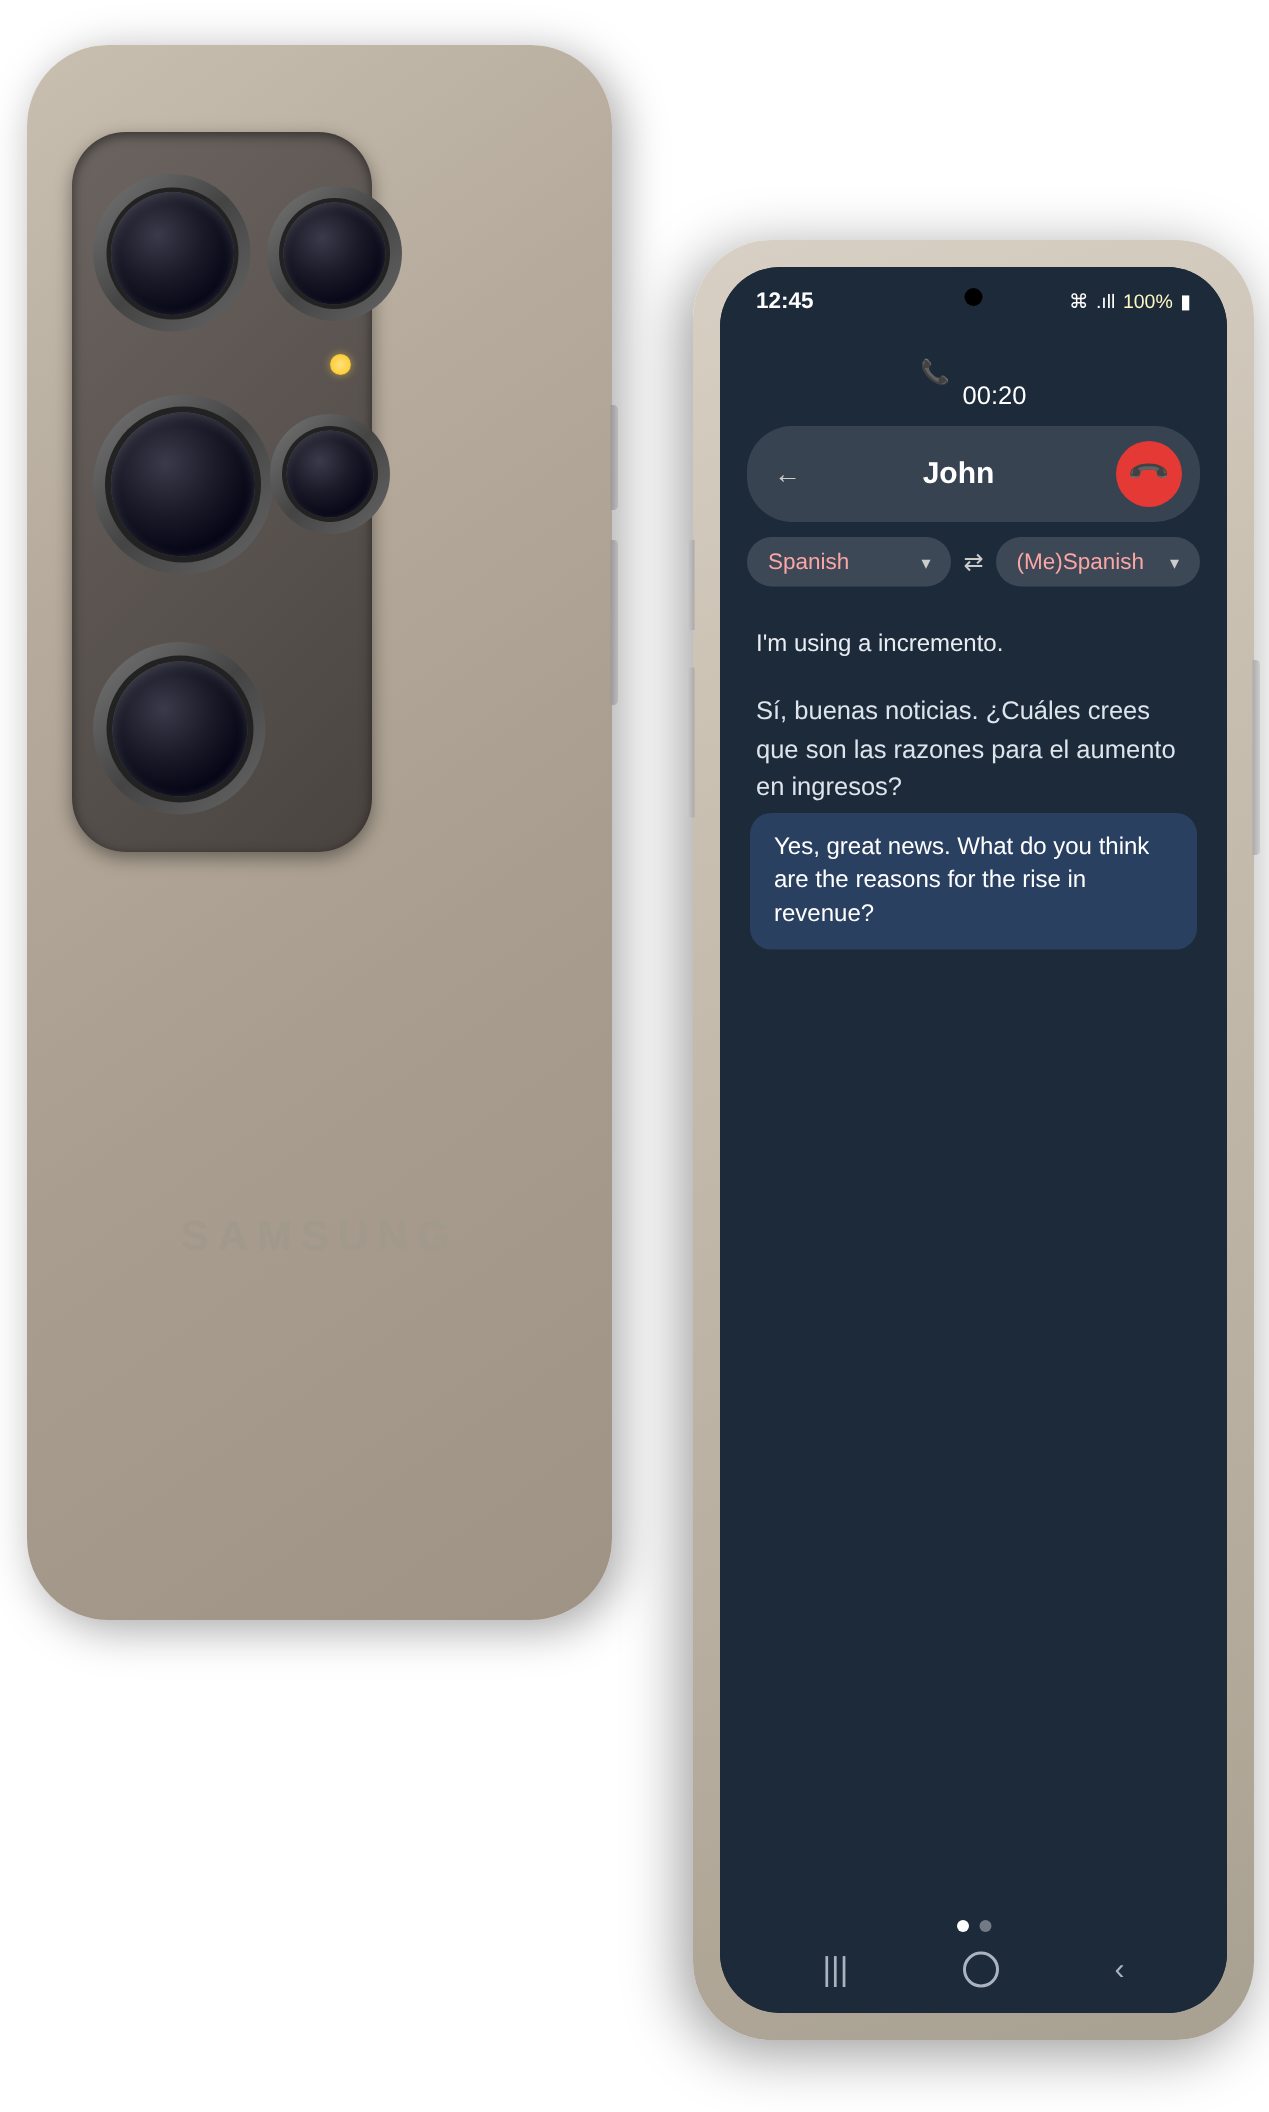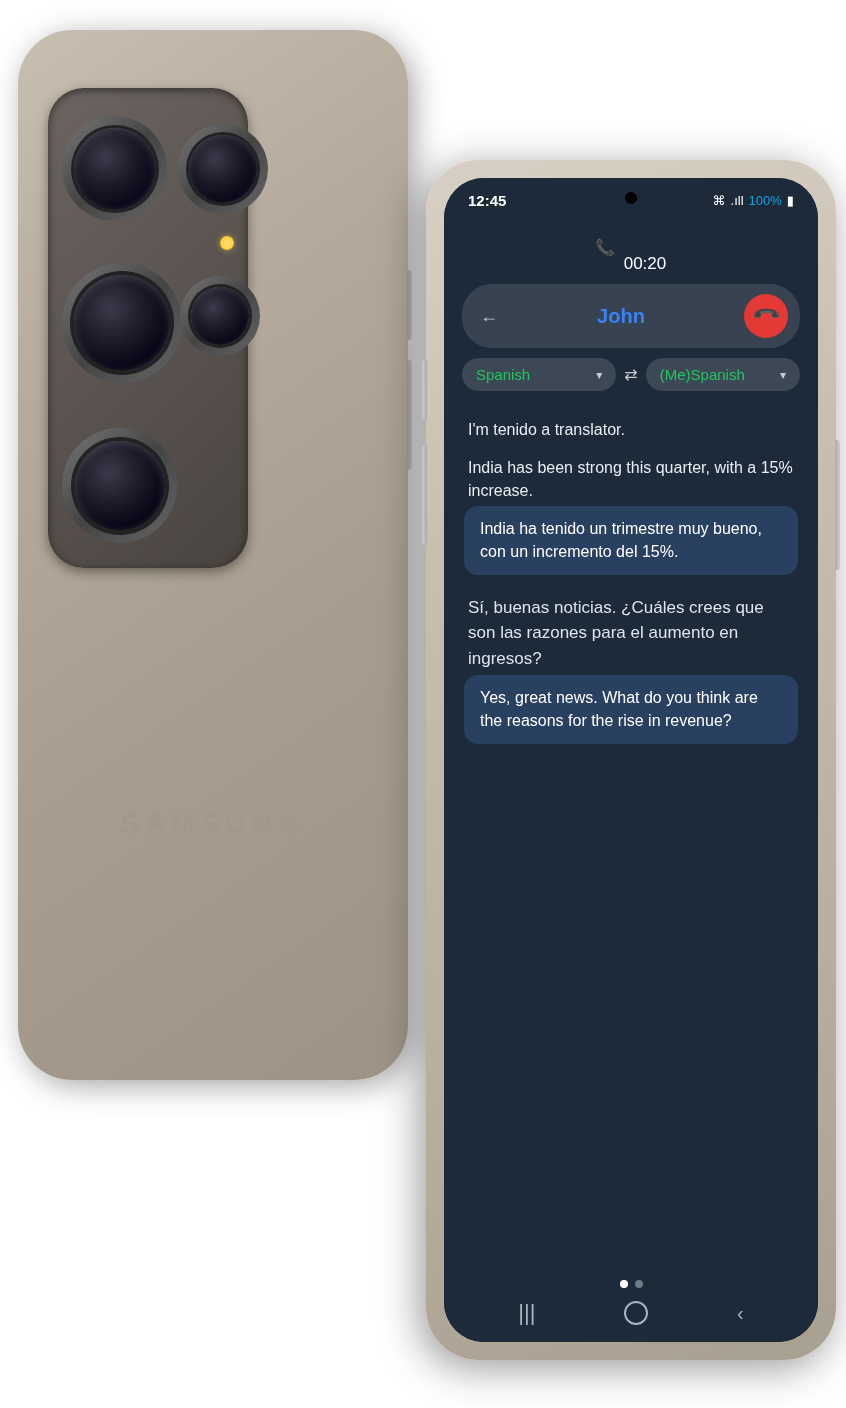--- a/index.html
+++ b/index.html
@@ -196,21 +196,21 @@
       height: 110px;
       background: linear-gradient(to right, #999, #bbb);
       border-radius: 0 3px 3px 0;
     }
 
     
     .phone-front {
       position: absolute;
       right: 10px;
       top: 160px;
-      width: 410px;
+      width: 374px;
       height: 1200px;
       background: linear-gradient(160deg, #d8d0c4 0%, #c8bfb0 30%, #b8ae9f 70%, #a8a090 100%);
       border-radius: 52px;
       box-shadow: -6px 8px 40px rgba(0,0,0,0.4), 2px -2px 10px rgba(255,255,255,0.15);
     }
 
     
     .side-btn-left {
       position: absolute;
       left: -4px;
@@ -274,21 +274,21 @@
       align-items: center;
       gap: 5px;
     }
 
     .wifi-icon, .signal-icon, .battery-icon {
       color: #ffffff;
       font-size: 13px;
     }
 
     .battery-text {
-      color: #0ea5e9;
+      color: #fef9c3;
       font-size: 13px;
       font-weight: 500;
     }
 
     
     .punch-hole {
       width: 12px;
       height: 12px;
       background: #000;
       border-radius: 50%;
@@ -341,21 +341,21 @@
 
     .back-icon {
       color: #ccc;
       font-size: 18px;
       cursor: pointer;
     }
 
     .caller-name {
       font-size: 20px;
       font-weight: 700;
-      color: #3b82f6;
+      color: #ffffff;
       flex: 1;
       text-align: center;
     }
 
     .end-call-btn {
       width: 44px;
       height: 44px;
       background: #e53935;
       border-radius: 50%;
       display: flex;
@@ -386,21 +386,21 @@
       background: rgba(255,255,255,0.14);
       border-radius: 20px;
       padding: 8px 14px;
       display: flex;
       align-items: center;
       justify-content: space-between;
       cursor: pointer;
     }
 
     .lang-label {
-      color: #22c55e;
+      color: #fca5a5;
       font-size: 15px;
       font-weight: 500;
     }
 
     .chevron-down {
       color: #ccc;
       font-size: 12px;
       margin-left: 6px;
     }
 
@@ -565,27 +565,23 @@
         <div class="lang-pill">
           <span class="lang-label">(Me)Spanish</span>
           <span class="chevron-down">▾</span>
         </div>
       </div>
     </div>
 
     <div class="chat-area">
 
       <div class="msg-group">
-        <div class="msg-plain">I'm tenido a translator.</div>
-      </div>
-
-      <div class="msg-group">
-        <div class="msg-plain">India has been strong this quarter, with a 15% increase.</div>
-        <div class="msg-bubble">India ha tenido un trimestre muy bueno, con un incremento del 15%.</div>
-      </div>
+        <div class="msg-plain">I'm using a incremento.</div>
+      </div>
+
 
       <div class="msg-group">
         <div class="msg-plain-dark">Sí, buenas noticias. ¿Cuáles crees que son las razones para el aumento en ingresos?</div>
         <div class="msg-bubble">Yes, great news. What do you think are the reasons for the rise in revenue?</div>
       </div>
 
     </div>
 
     <div class="nav-bar">
       <div class="page-dots">

